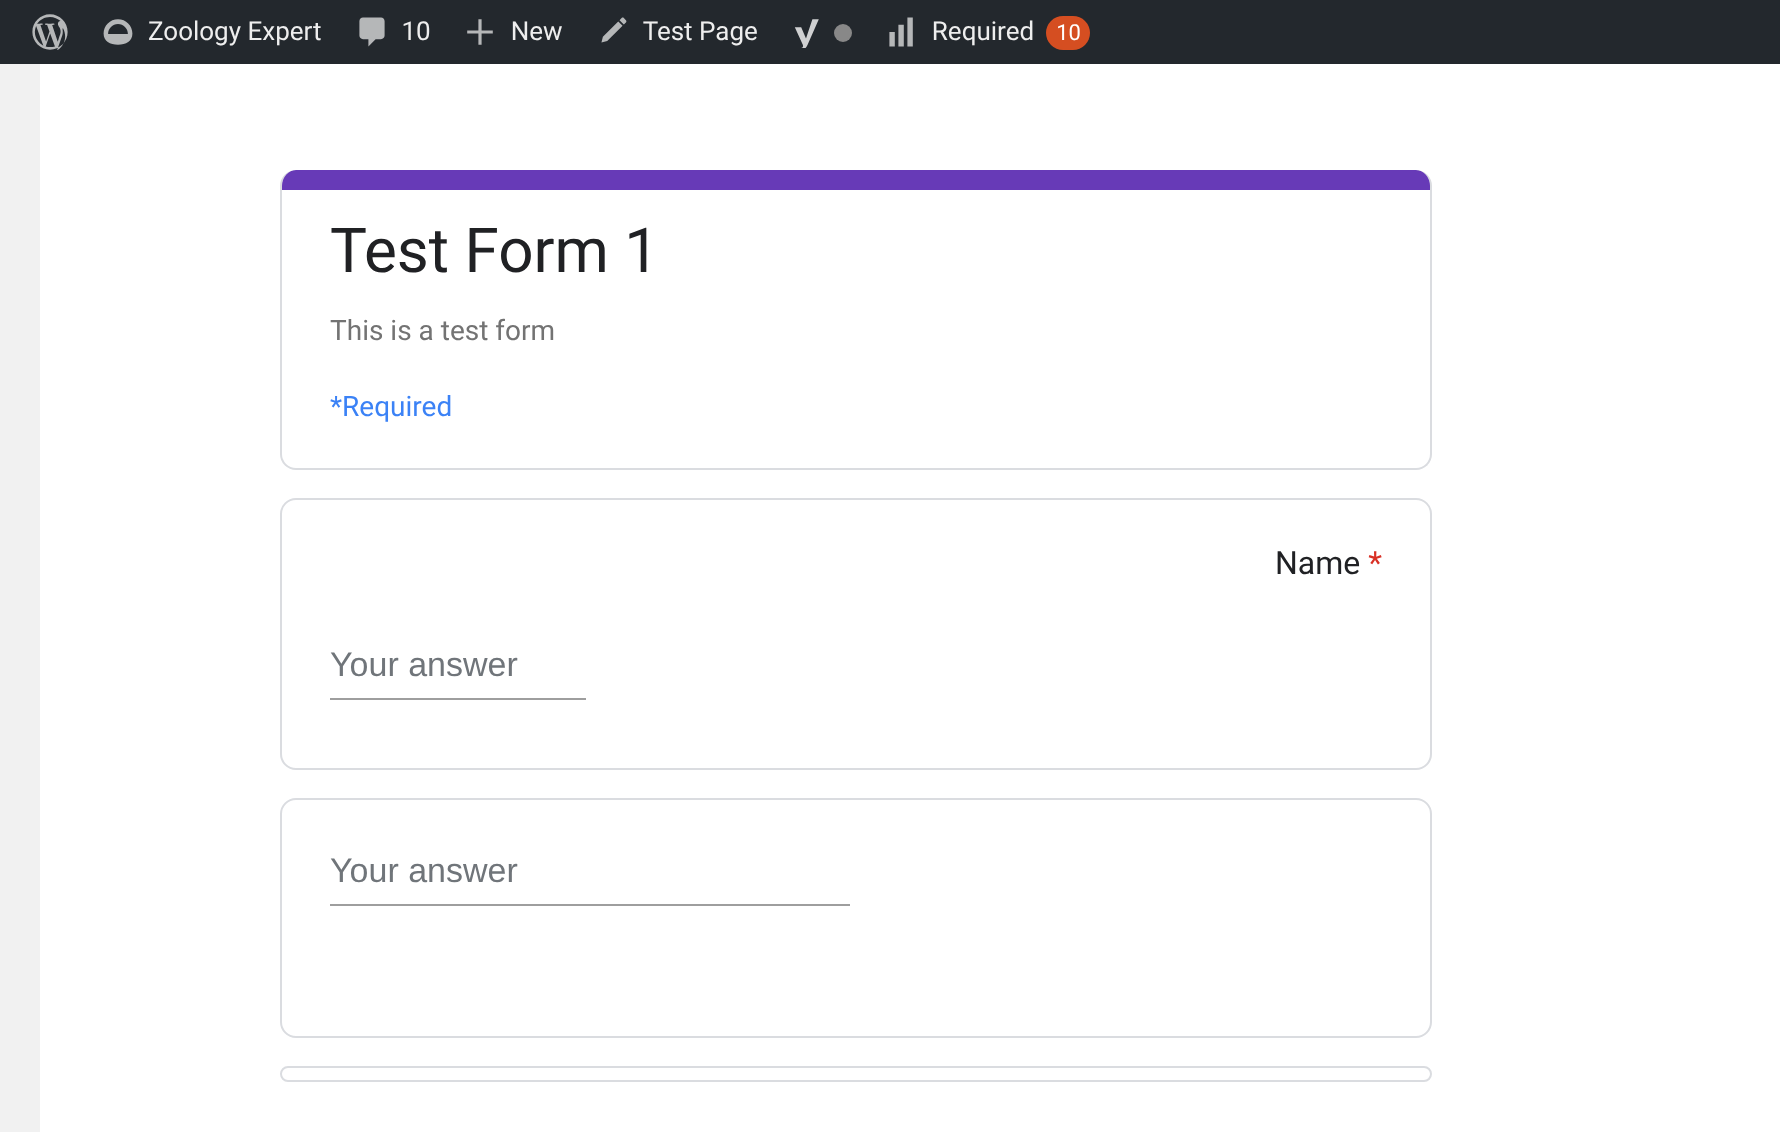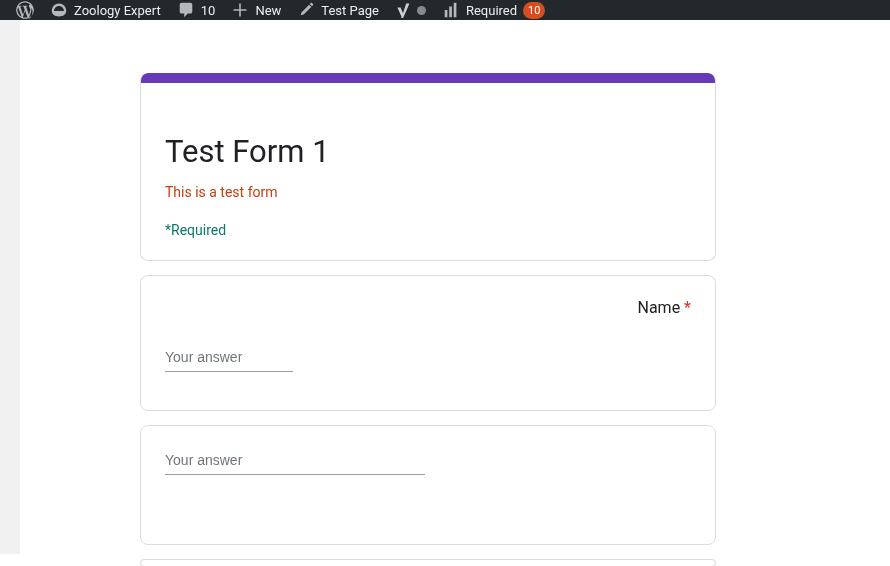--- a/index.html
+++ b/index.html
@@ -5,21 +5,21 @@
     * { margin: 0; padding: 0; box-sizing: border-box; }
     body {
       font-family: -apple-system, BlinkMacSystemFont, "Segoe UI", Roboto, Helvetica, Arial, sans-serif;
       background: #fff;
       width: 890px;
       height: 566px;
       overflow: hidden;
     }
     .admin-bar {
       background: #23282d;
-      height: 20px;
+      height: 32px;
       display: flex;
       align-items: center;
       padding: 0 8px;
       color: #eee;
       font-size: 13px;
     }
     .admin-item {
       display: flex;
       align-items: center;
       gap: 6px;
@@ -99,43 +99,42 @@
       height: 10px;
       background: #673ab7;
       border-radius: 8px 8px 0 0;
     }
     .form-title {
       font-size: 31px;
       font-weight: 400;
       color: #202124;
       margin-bottom: 14px;
       letter-spacing: 0;
-      margin-top: 38px;
     }
     .form-desc {
       font-size: 14px;
-      color: #c2410c;
+      color: #737373;
       margin-bottom: 22px;
     }
     .required-note {
       font-size: 14px;
-      color: #0f766e;
+      color: #3b82f6;
     }
     .q-label {
       font-size: 16px;
       color: #202124;
       margin-bottom: 28px;
       text-align: right;
     }
     .asterisk { color: #d93025; }
     .answer-input {
       border: none;
       border-bottom: 1px solid #9e9e9e;
       padding: 4px 0 6px 0;
-      font-size: 14px;
+      font-size: 17px;
       color: #4d7c0f;
       background: transparent;
       outline: none;
     }
     .answer-input::placeholder { color: #70757a; }
     .name-input { width: 128px; }
     .email-input { width: 260px; }
     .card-second { min-height: 136px; }
     .card-third { min-height: 120px; padding-bottom: 10px; }
     .card-fourth {

